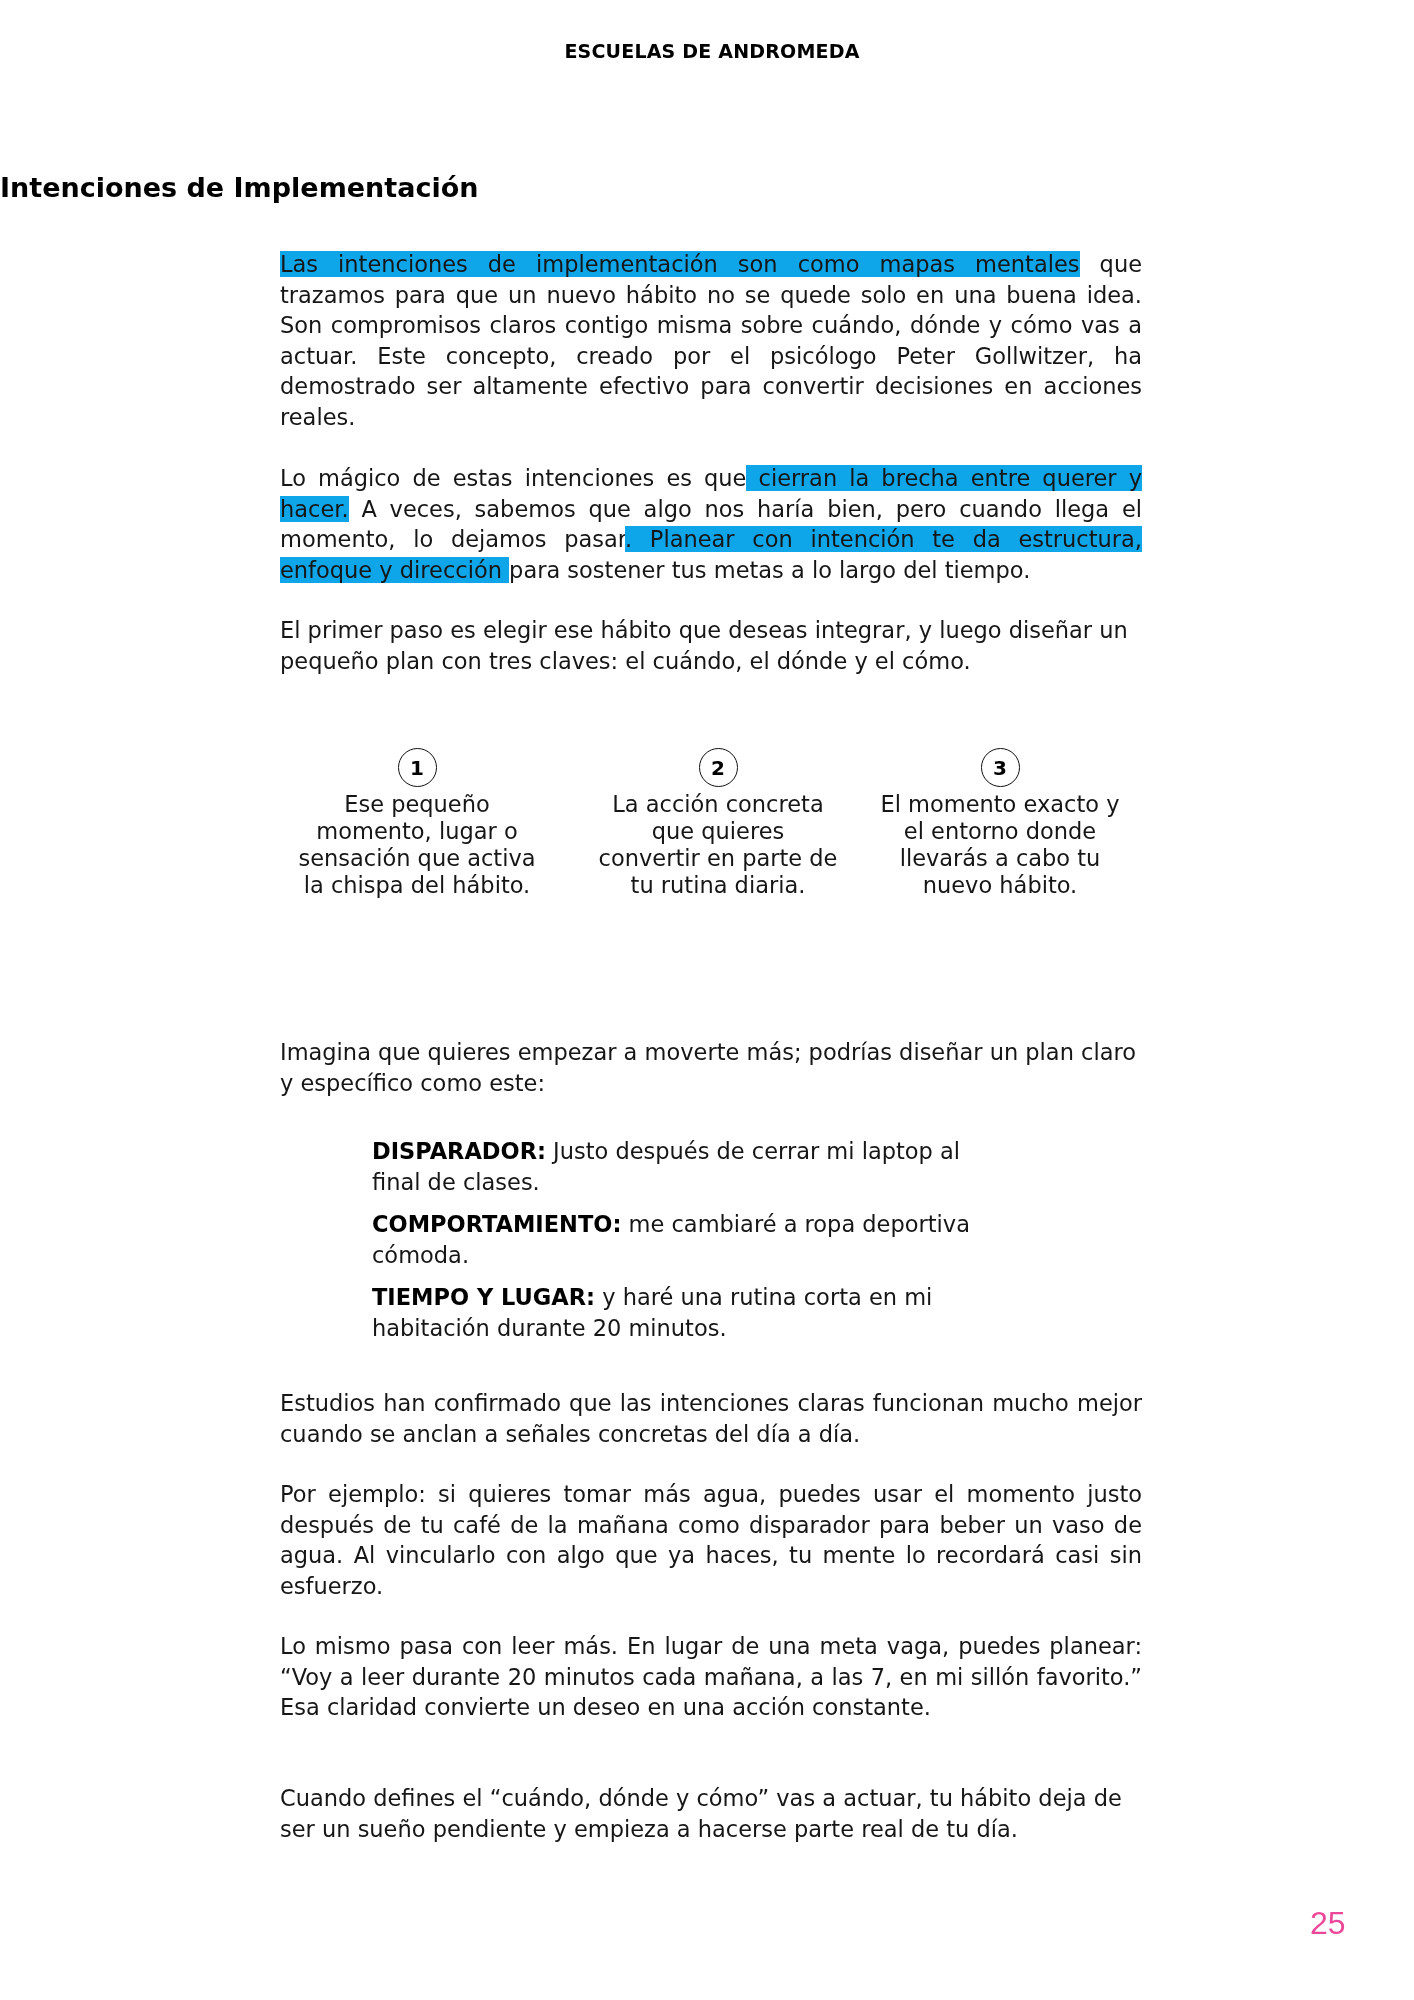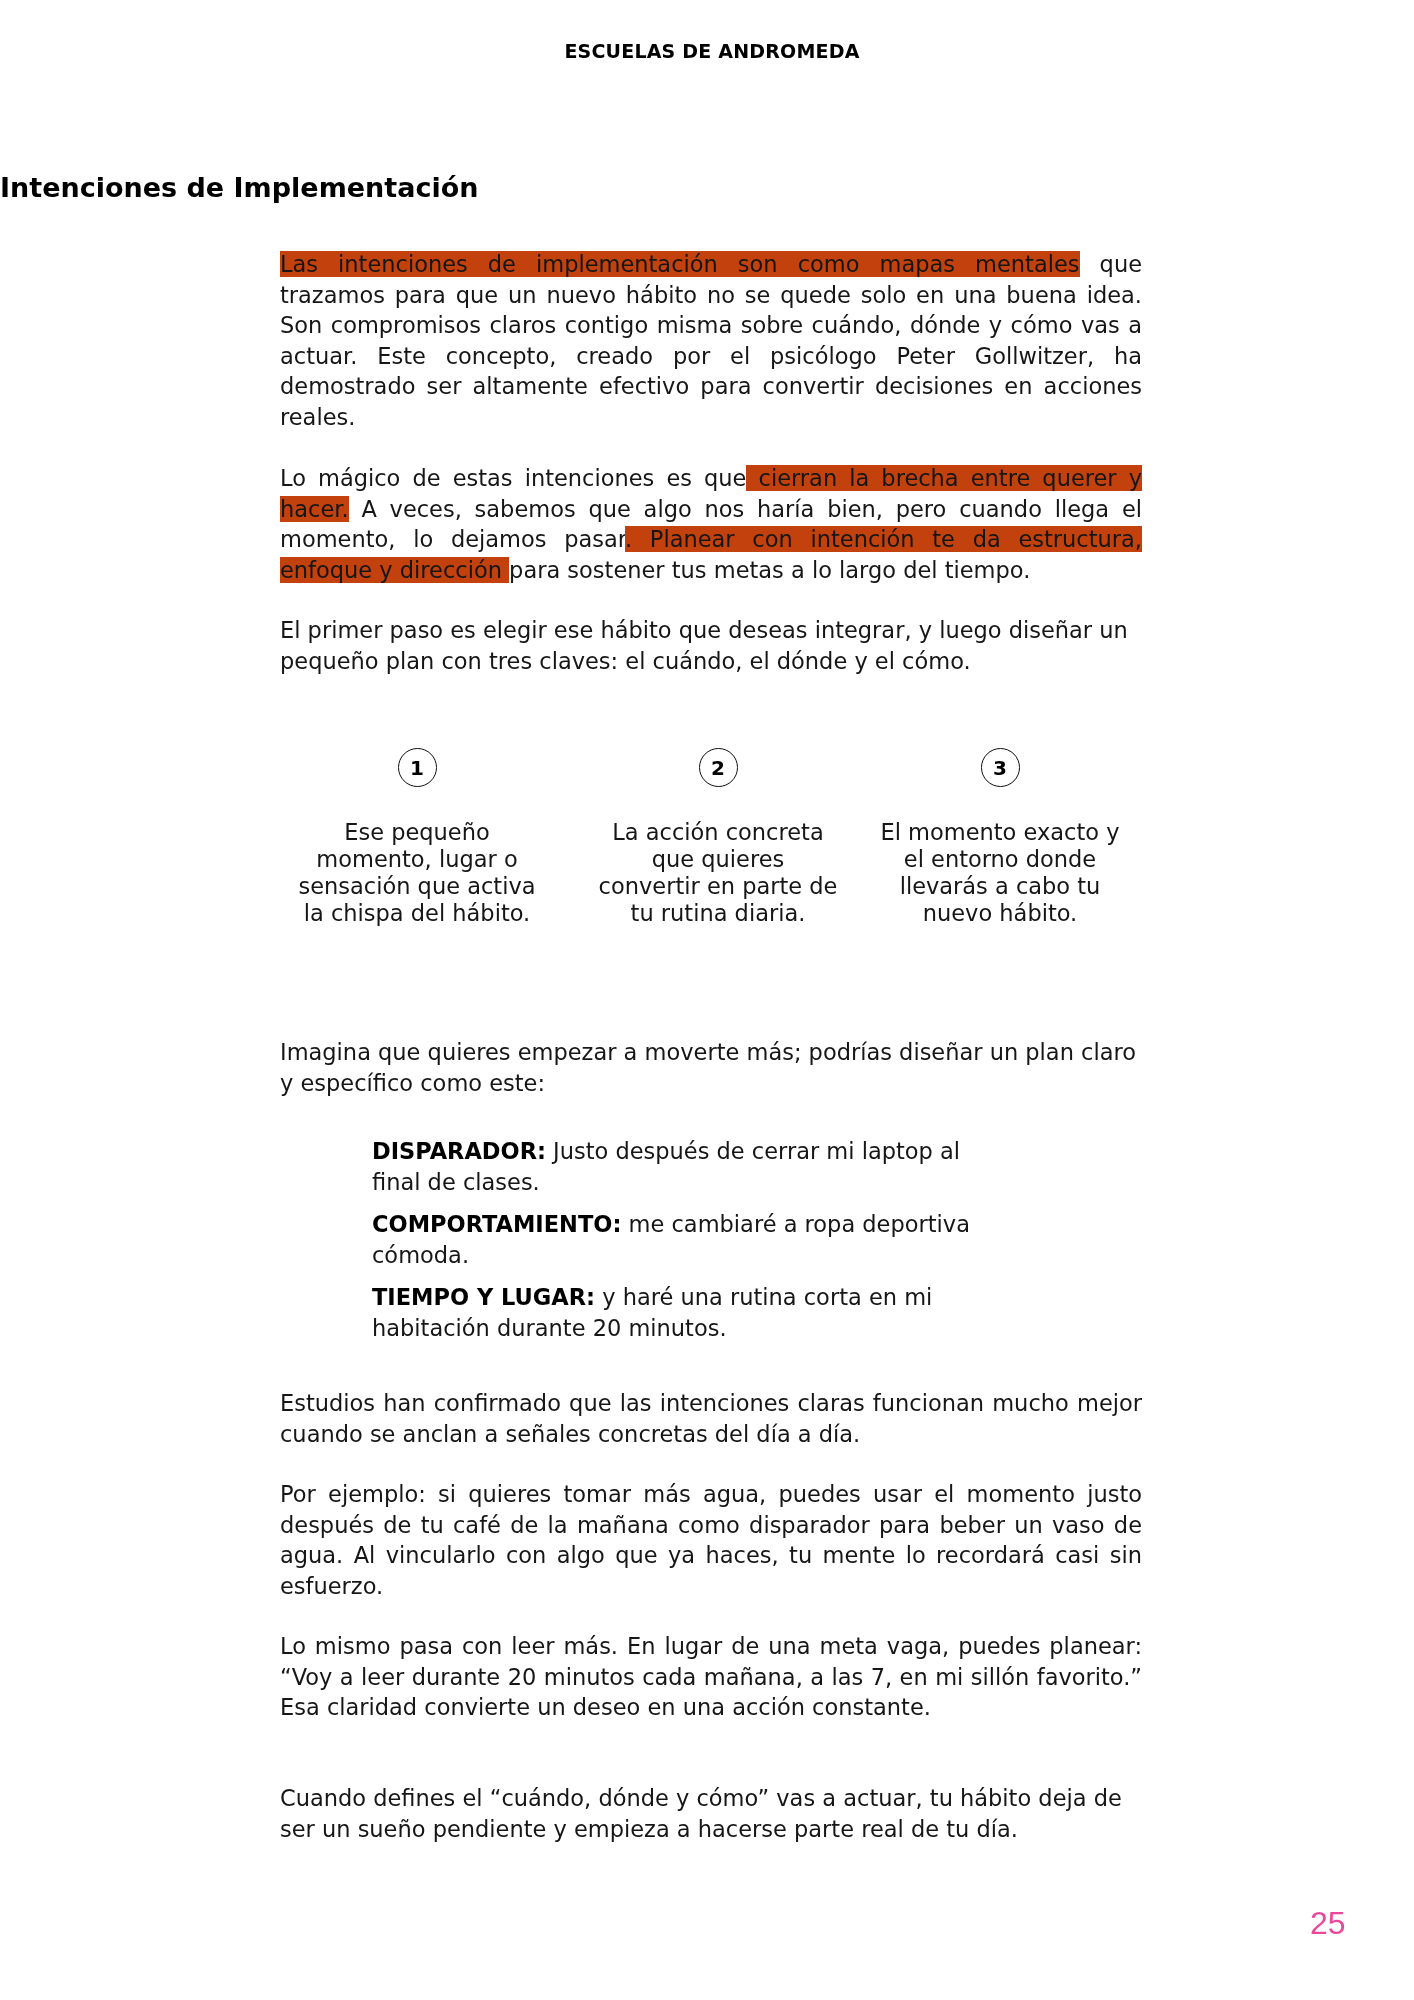--- a/index.html
+++ b/index.html
@@ -42,21 +42,21 @@
       left: 280px;
       width: 862px;
       font-size: 22.5px;
       line-height: 30.6px;
       text-align: justify;
       margin: 0;
       color: #161616;
     }
     .para.left { text-align: left; }
     .hl {
-      background: #c2410c;
+      background: #0ea5e9;
     }
     .steps {
       position: absolute;
       top: 748px;
       left: 280px;
       width: 862px;
       height: 220px;
     }
     .step {
       position: absolute;
@@ -71,21 +71,21 @@
       width: 37px;
       height: 37px;
       border: 1.6px solid #111;
       border-radius: 50%;
       font-weight: bold;
       font-size: 20px;
       color: #000;
       box-sizing: content-box;
     }
     .step-text {
-      margin-top: 32px;
+      margin-top: 4px;
       font-size: 22.5px;
       line-height: 27px;
       color: #161616;
     }
     .plan {
       position: absolute;
       left: 368px;
       width: 640px;
       font-size: 22.5px;
       line-height: 31px;

